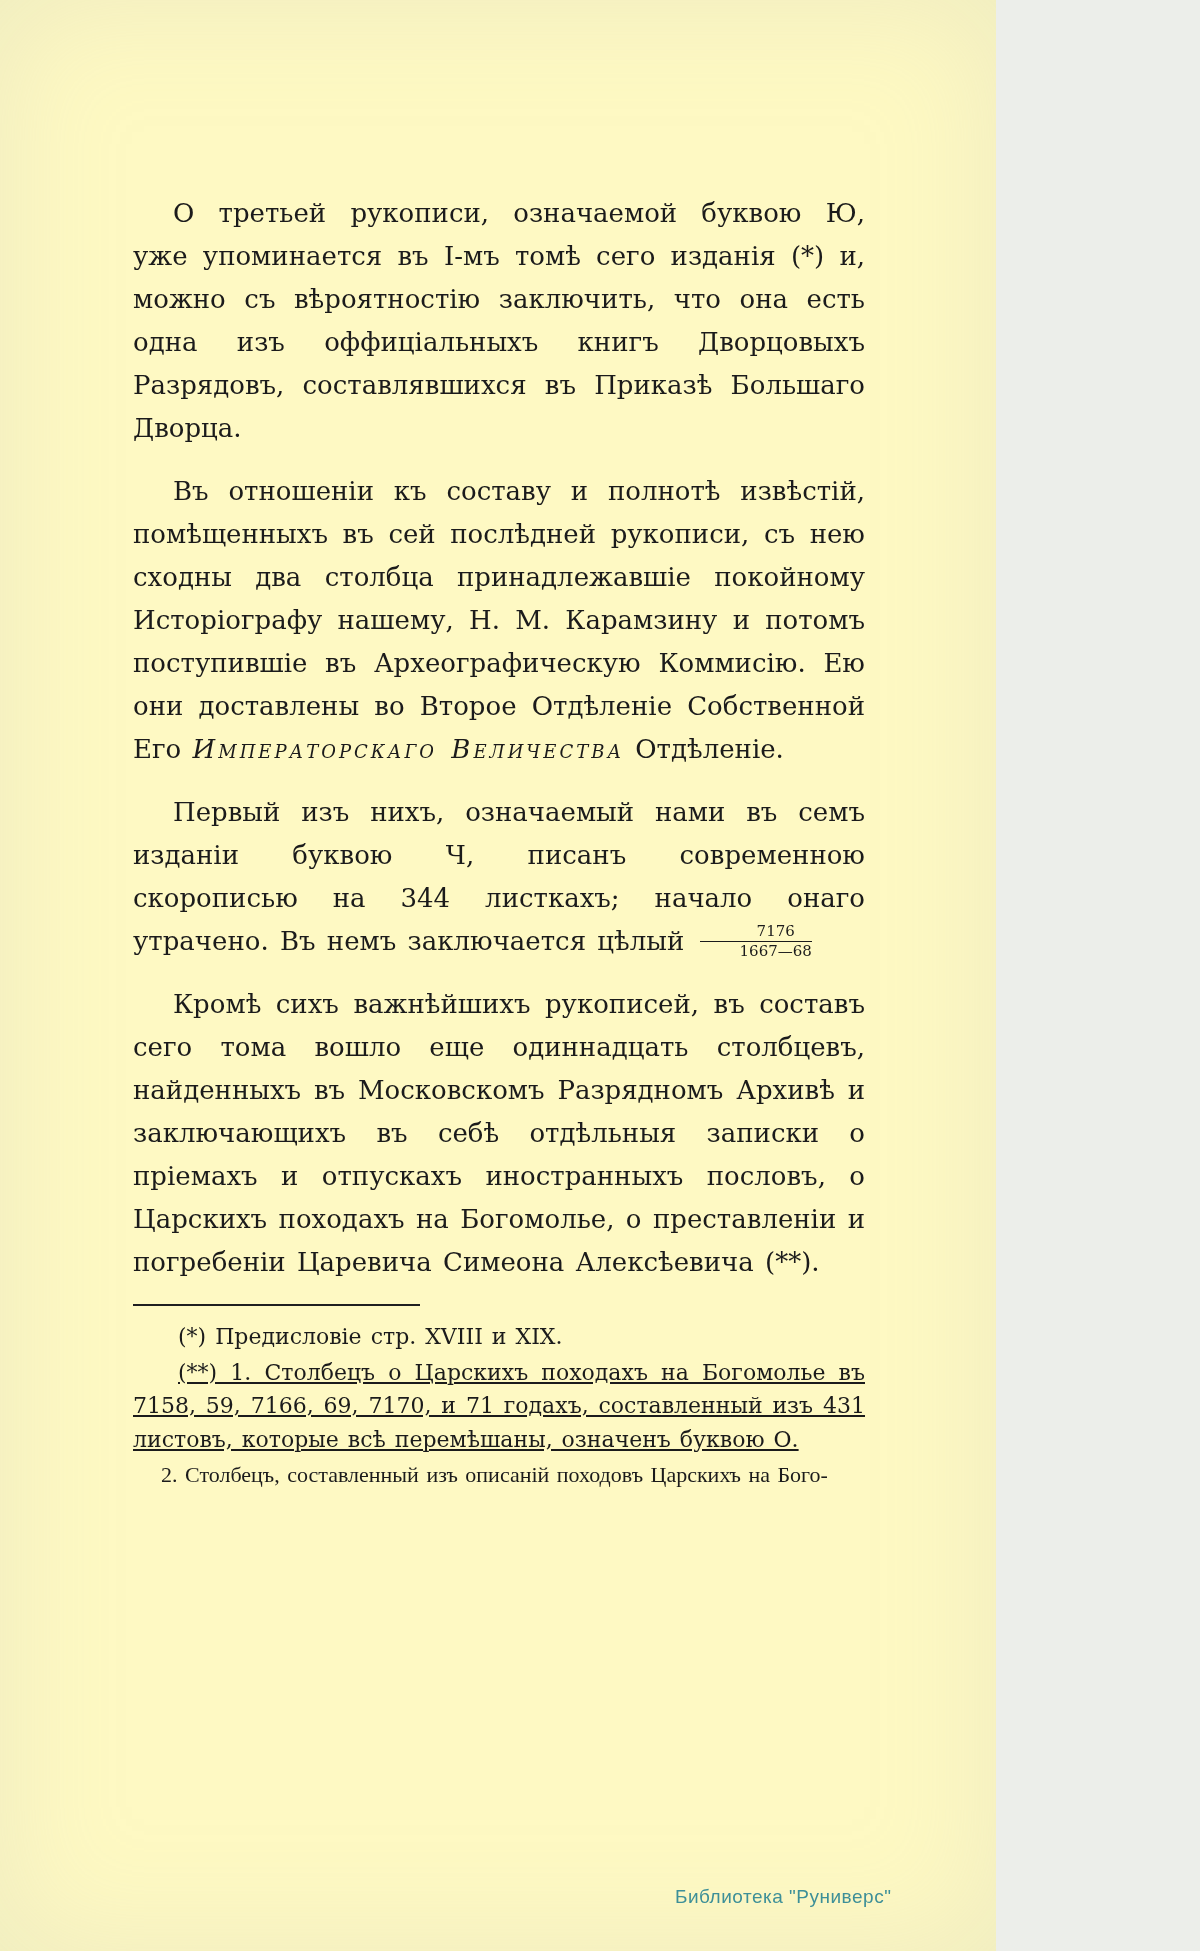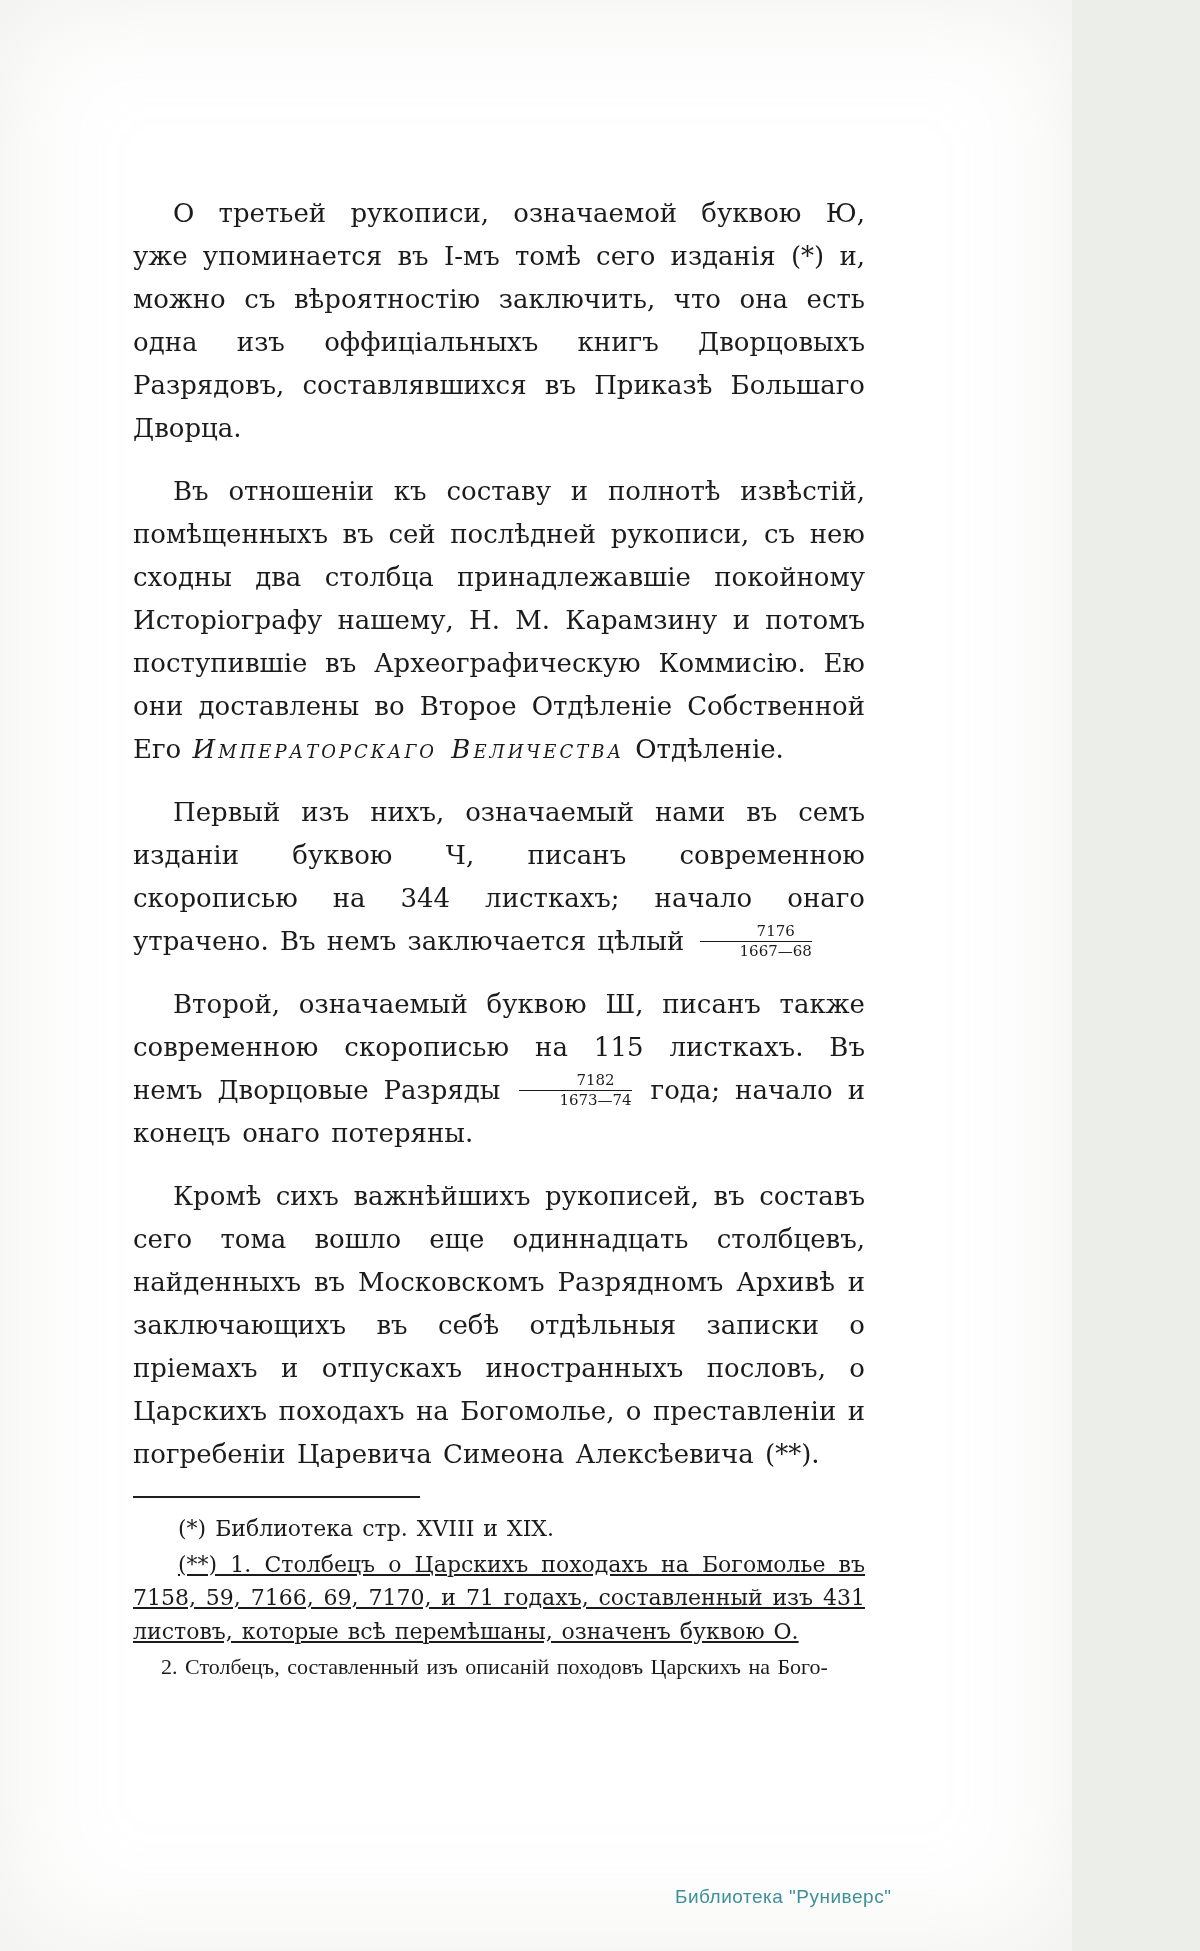--- a/index.html
+++ b/index.html
@@ -3,23 +3,23 @@
 <meta charset="utf-8">
 <style>
   * { margin: 0; padding: 0; box-sizing: border-box; }
   html, body { width: 1200px; }
   body {
     font-family: "DejaVu Serif", serif;
     background: #eceeea;
   }
   .page {
     position: relative;
-    width: 1072px;
+    width: 996px;
     height: 1951px;
-    background: #ffffff;
+    background: #fef9c3;
     color: #1b1b1b;
     overflow: hidden;
     box-shadow: inset 0 0 120px rgba(190,195,185,0.25);
   }
   .text-block {
     position: absolute;
     left: 133px;
     top: 192px;
     width: 732px;
   }
@@ -85,28 +85,27 @@
 <div class="page">
 
   <div class="text-block">
 
     <p class="body-para">О третьей рукописи, означаемой буквою Ю, уже упоминается въ I-мъ томѣ сего изданія (*) и, можно съ вѣроятностію заключить, что она есть одна изъ оффиціальныхъ книгъ Дворцовыхъ Разрядовъ, составлявшихся въ Приказѣ Большаго Дворца.</p>
 
     <p class="body-para"><span>Въ отношеніи къ составу и полнотѣ извѣстій, помѣщенныхъ въ сей послѣдней рукописи, съ нею сходны два столбца принадлежавшіе покойному Исторіографу нашему, Н. М. Карамзину и потомъ поступившіе въ Археографическую Коммисію. Ею они доставлены во Второе Отдѣленіе Собственной Его</span> <span class="caps">Императорскаго Величества</span> <span>Отдѣленіе.</span></p>
 
     <p class="body-para"><span>Первый изъ нихъ, означаемый нами въ семъ изданіи буквою Ч, писанъ современною скорописью на 344 листкахъ; начало онаго утрачено. Въ немъ заключается цѣлый</span> <span class="fraction"><span class="num">7176</span><span class="den">1667—68</span></span> </p>
 
-    <p class="body-para"><span>Второй, означаемый буквою Ш, писанъ также современною скорописью на 115 листкахъ. Въ немъ Дворцовые Разряды</span> <span class="fraction"><span class="num">7182</span><span class="den">1673—74</span></span> <span>года; начало и конецъ онаго потеряны.</span></p>
 
     <p class="body-para">Кромѣ сихъ важнѣйшихъ рукописей, въ составъ сего тома вошло еще одиннадцать столбцевъ, найденныхъ въ Московскомъ Разрядномъ Архивѣ и заключающихъ въ себѣ отдѣльныя записки о пріемахъ и отпускахъ иностранныхъ пословъ, о Царскихъ походахъ на Богомолье, о преставленіи и погребеніи Царевича Симеона Алексѣевича (**).</p>
 
     <hr class="footnote-separator">
 
     <div class="footnotes">
-      <p class="footnote-1">(*) Библиотека стр. XVIII и XIX.</p>
+      <p class="footnote-1">(*) Предисловіе стр. XVIII и XIX.</p>
       <p class="footnote-2">(**) 1. Столбецъ о Царскихъ походахъ на Богомолье въ 7158, 59, 7166, 69, 7170, и 71 годахъ, составленный изъ 431 листовъ, которые всѣ перемѣшаны, означенъ буквою О.</p>
       <p class="footnote-3">2. Столбецъ, составленный изъ описаній походовъ Царскихъ на Бого-</p>
     </div>
 
   </div>
 
   <div class="watermark" style="color: rgb(61, 143, 152);">Библиотека "Руниверс"</div>
 
 </div>
 

